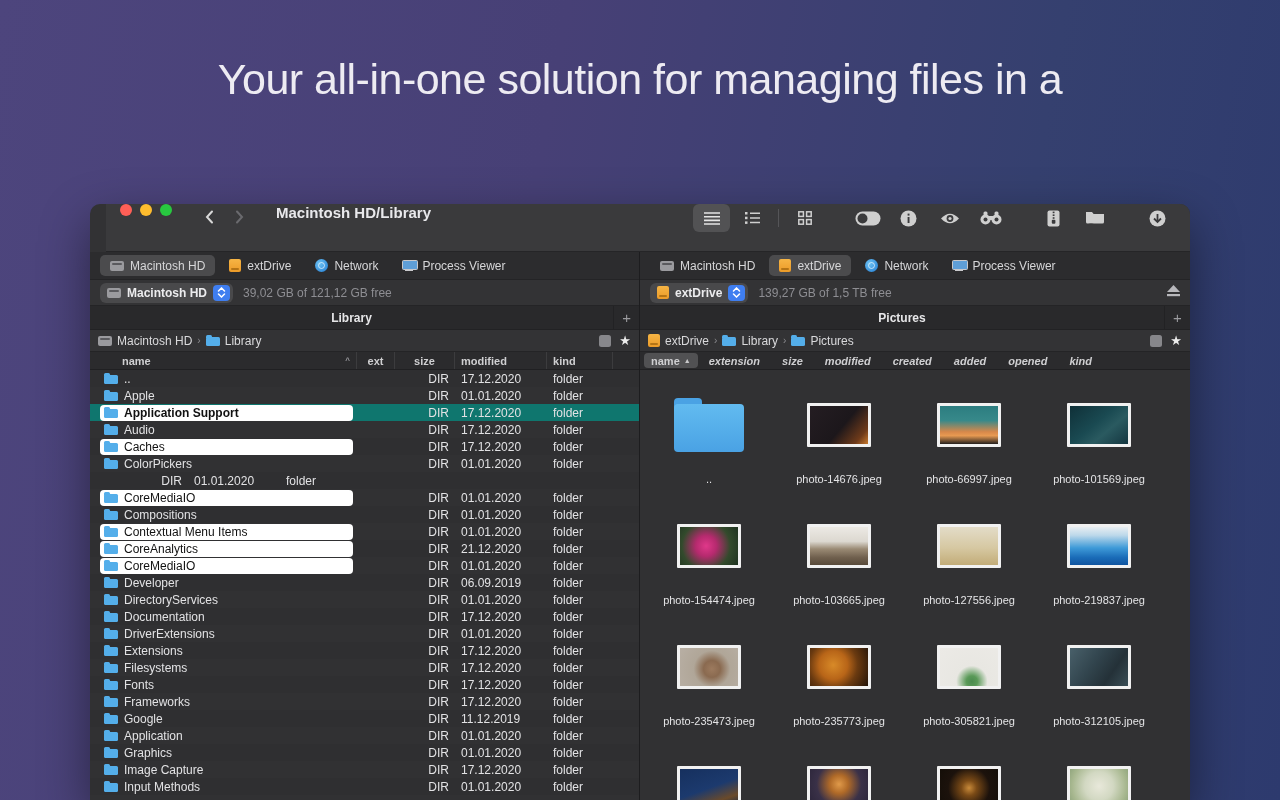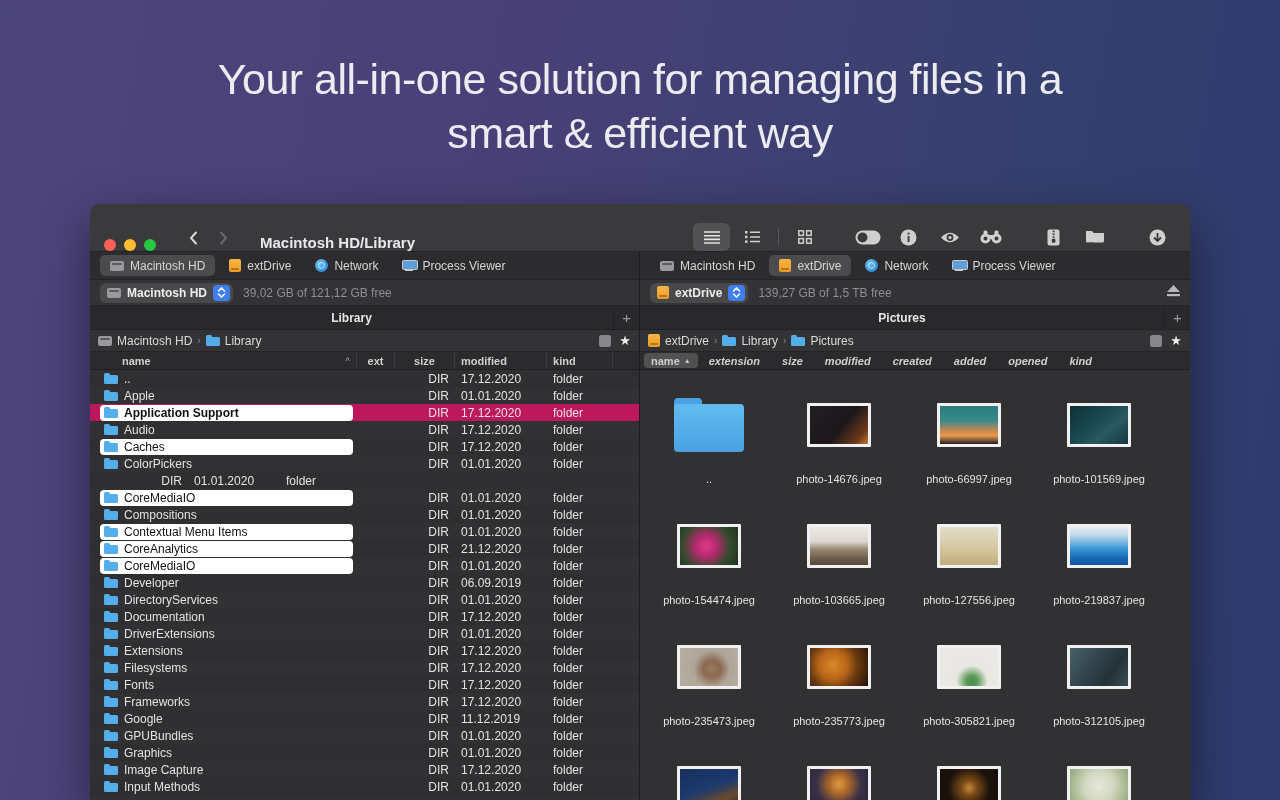--- a/index.html
+++ b/index.html
@@ -13,21 +13,21 @@
   
   .hero { position:absolute; top:52px; left:0; width:100%; text-align:center;
           font-size:43px; font-weight:300; letter-spacing:-0.5px; color:#edebf2; line-height:54px; }
 
   
   .window { position:absolute; left:90px; top:204px; width:1100px; height:596px;
             background:#323234; border-radius:10px 10px 0 0; overflow:hidden;
             box-shadow:0 18px 50px rgba(0,0,0,.45); font-size:12px; }
 
   .titlebar { height:48px; background:#3a3a3c; border-bottom:1px solid #252527;
-              display:flex; align-items:flex-end; padding:0 14px; }
+              display:flex; align-items:flex-start; padding:0 14px;margin-left:16px; }
   .lights { display:flex; gap:8px; margin-right:22px; }
   .light { width:12px; height:12px; border-radius:50%; }
   .light.r{background:#ff5f57}.light.y{background:#febc2e}.light.g{background:#28c840}
   .navbtn { width:30px; height:26px; display:flex; align-items:center; justify-content:center; color:#d8d8d8; }
   .navbtn.dis { color:#6a6a6e; }
   .wintitle { font-size:15px; font-weight:bold; color:#e9e9ec; margin-left:22px; }
   .toolbar { margin-left:auto; display:flex; align-items:center; gap:4px; }
   .tbtn { width:37px; height:28px; border-radius:6px; display:flex; align-items:center; justify-content:center; }
   .tbtn.on { background:#525254; }
   .tbtn svg { display:block; }
@@ -82,21 +82,21 @@
   .colhdr.rt { justify-content:flex-start; gap:0; }
   .colhdr.rt .rc { padding:0 11px; color:#cfcfd1;font-style:italic; }
   .namepill { background:#515153; border-radius:4px; height:15px; margin-left:4px;
               padding:0 7px; display:flex; align-items:center; gap:4px; }
   .namepill .arrow { font-size:7px; color:#c8c8ca; }
 
   
   .filelist { flex:1; overflow:hidden; background:#313133; }
   .frow { height:17px; display:flex; align-items:center; font-size:12px; color:#e2e2e4; }
   .frow:nth-child(odd) { background:#2f2f31; }
-  .frow.cursor { background:#be185d; }
+  .frow.cursor { background:#0f766e; }
   .cell { height:100%; display:flex; align-items:center; padding:0 6px; }
   .cell.name { flex:1; padding:0 4px 0 10px; }
   .namewrap { display:flex; align-items:center; gap:6px; width:100%; height:16px;
               border-radius:4px; padding:0 4px; overflow:hidden; white-space:nowrap; }
   .namewrap.sel { background:#ffffff; color:#111; }
   .frow.cursor .namewrap.sel { font-weight:bold; }
   .cell.ext{width:38px}.cell.size{width:60px;justify-content:flex-end}
   .cell.mod{width:92px}.cell.kind{width:66px}.cell.pad{width:26px}
 
   
@@ -131,21 +131,20 @@
   .bigfolder::before { content:""; position:absolute; left:0; top:0; width:28px; height:12px;
                        background:#4aa2e4; border-radius:4px 4px 0 0; }
   .bigfolder::after { content:""; position:absolute; left:0; top:6px; width:70px; height:48px;
                       background:linear-gradient(#62bbf0,#4aa2e4); border-radius:4px; }
 </style>
 </head>
 <body>
 
 <div class="hero">
   <div>Your all-in-one solution for managing files in a</div>
-  <div>smart &amp; efficient way</div>
 </div>
 
 <div class="window">
 
   <div class="titlebar">
     <div class="lights">
       <div class="light r"></div>
       <div class="light y"></div>
       <div class="light g"></div>
     </div>
@@ -596,21 +595,21 @@
     <div class="cell ext"></div>
     <div class="cell size">DIR</div>
     <div class="cell mod">11.12.2019</div>
     <div class="cell kind">folder</div>
     <div class="cell pad"></div>
   </div>
           <div class="frow">
     <div class="cell name">
       <div class="namewrap">
         <span class="fold"></span>
-        <span>GPUBundles</span>
+        <span>Application</span>
       </div>
     </div>
     <div class="cell ext"></div>
     <div class="cell size">DIR</div>
     <div class="cell mod">01.01.2020</div>
     <div class="cell kind">folder</div>
     <div class="cell pad"></div>
   </div>
           <div class="frow">
     <div class="cell name">

